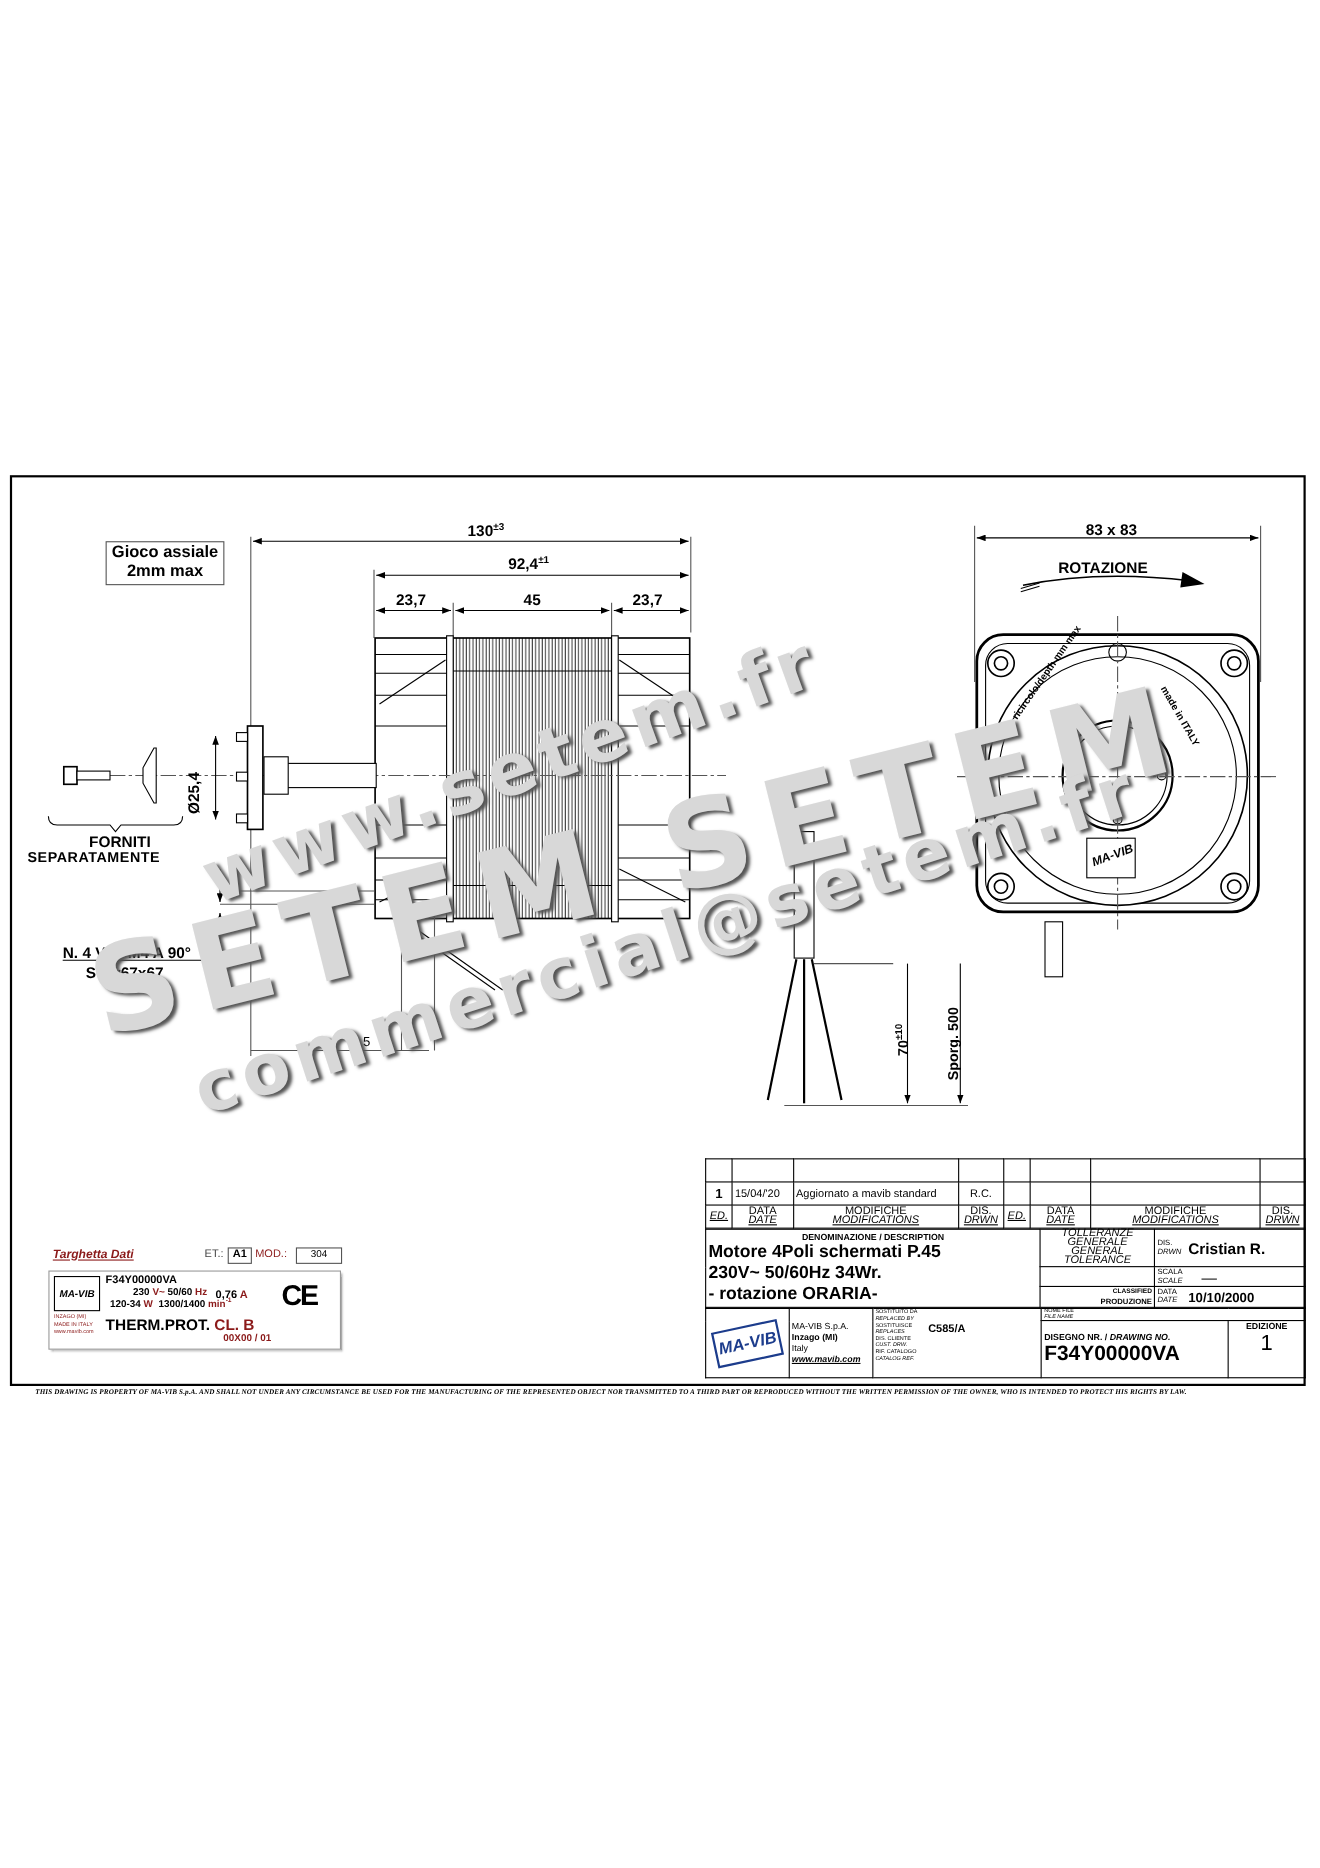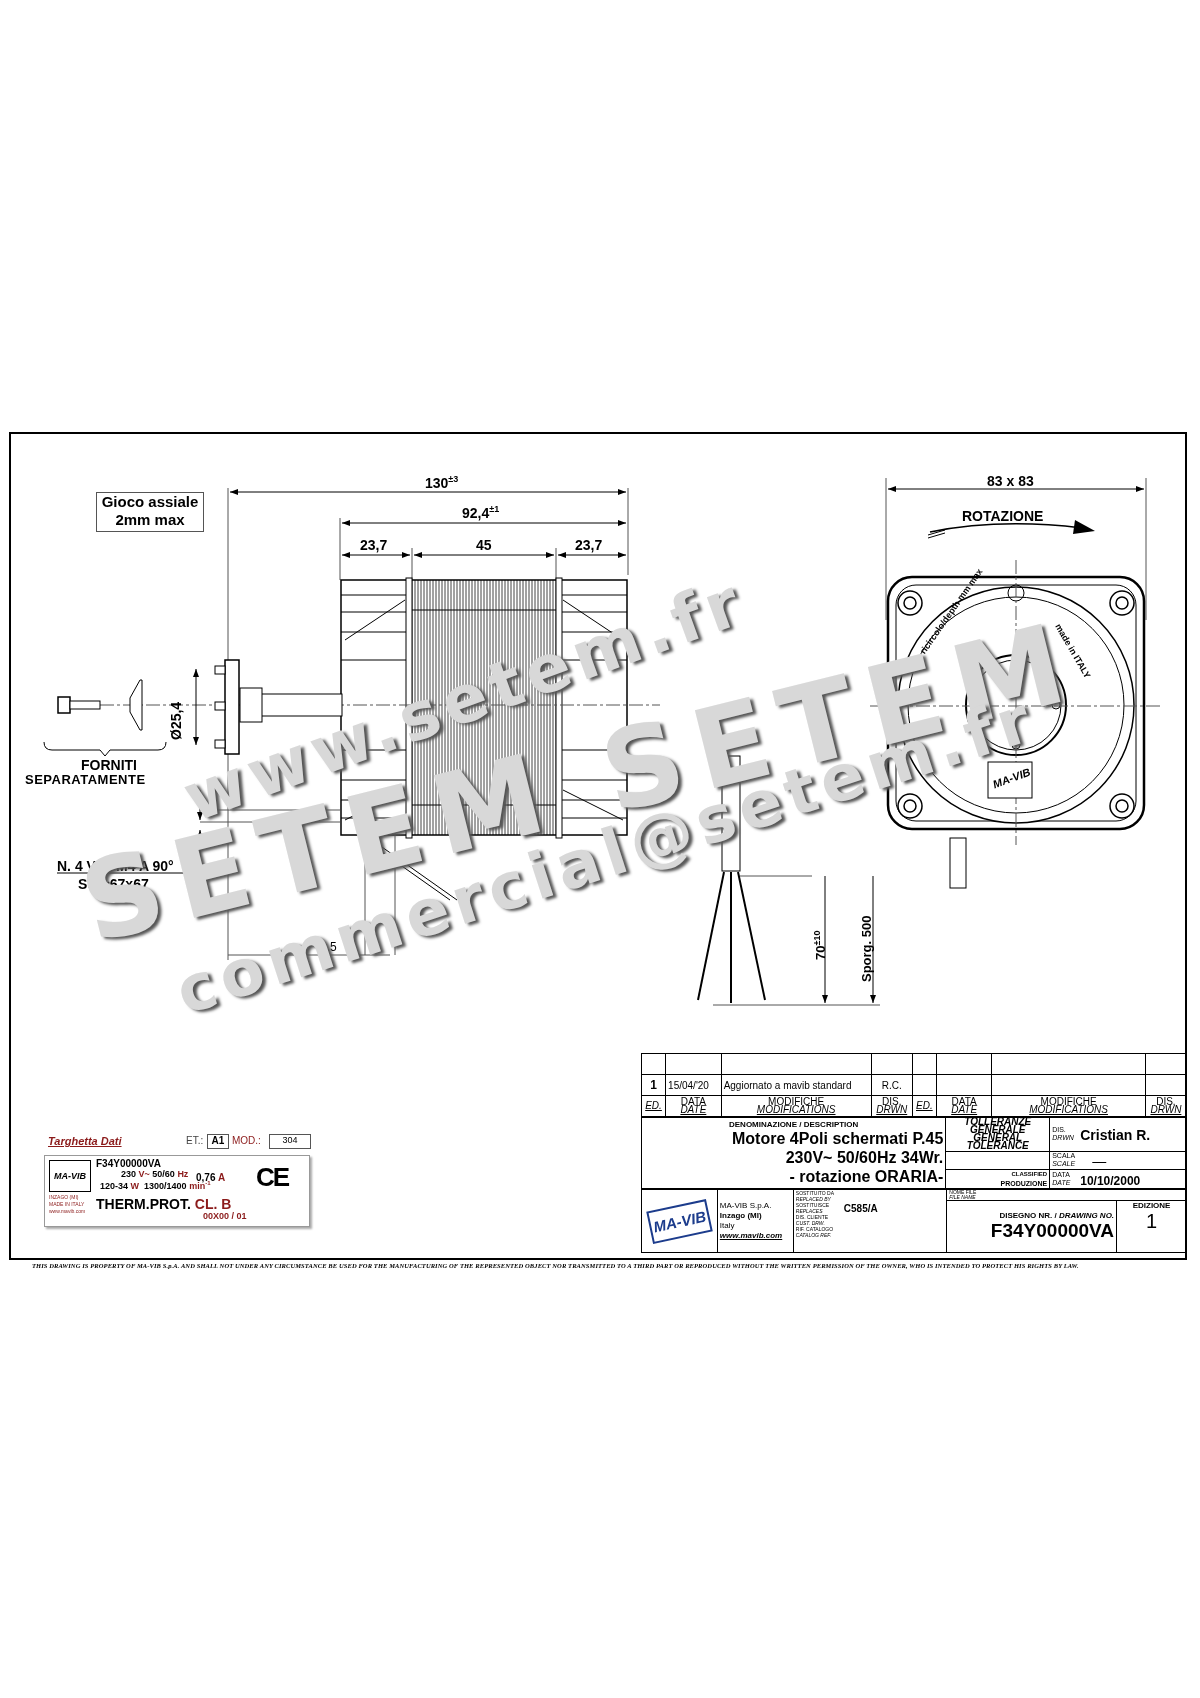--- a/index.html
+++ b/index.html
@@ -10,21 +10,21 @@
   .dim sup { font-size:9px; }
   .boxlabel { position:absolute; border:1px solid #555; background:#fff; text-align:center; font-weight:bold; font-size:15px; line-height:18px; }
   .note { position:absolute; font-weight:bold; font-size:14px; white-space:nowrap; }
   
   .tb { position:absolute; left:641px; top:1053px; width:546px; height:207px; }
   .tbtable { border-collapse:collapse; width:100%; }
   .tbtable td { border:1px solid #000; padding:0 2px; font-size:10px; vertical-align:middle; }
   .tiny { font-size:7px; line-height:8px; text-align:center; }
   .tiny i { display:block;text-decoration:underline; }
   .desc-title { font-size:8px; font-weight:bold; text-align:center; }
-  .desc-line { font-size:16px; font-weight:bold; text-align:right; line-height:19px; }
+  .desc-line { font-size:16px; font-weight:bold; text-align:left; line-height:19px; }
   .label-small { font-size:7px; line-height:8px; }
   .watermark { position:absolute; font-family:"DejaVu Sans", sans-serif; font-weight:bold; color:#d8d8d8; text-shadow:3px 3px 3px #555; white-space:nowrap; transform-origin:left bottom; pointer-events:none; letter-spacing:6px; }
   .plate { position:absolute; left:44px; top:1155px; width:264px; height:70px; border:1px solid #999; box-shadow:2px 2px 2px #aaa; background:#fff; }
   .red { color:#8b1a1a; }
   .footer { position:absolute; left:32px; top:1262px; width:1140px; font-family:"Liberation Serif", serif; font-style:italic; font-weight:bold; font-size:6.5px; white-space:nowrap; letter-spacing:0.1px; }
 </style>
 </head>
 <body>
 
 <div class="sheet"></div>
@@ -262,21 +262,21 @@
         <col style="width:137px">
       </colgroup>
     <tbody>
         <tr>
       <td rowspan="3" style="vertical-align:top;padding-top:2px">
         <div class="desc-title">DENOMINAZIONE / DESCRIPTION</div>
         <div class="desc-line">Motore 4Poli schermati P.45</div>
         <div class="desc-line">230V~   50/60Hz   34Wr.</div>
         <div class="desc-line">- rotazione ORARIA-</div>
       </td>
-      <td class="tiny" style="font-weight:bold;font-style:italic;vertical-align:top">
+      <td class="tiny" style="font-weight:normal;font-style:italic;vertical-align:top">
             <div>TOLLERANZE GENERALE</div>
             <div>GENERAL TOLERANCE</div>
           </td>
       <td><span class="label-small" style="display:inline-block;width:28px"><span>DIS.</span><br><i>DRWN</i></span><b style="font-size:14px">Cristian R.</b></td>
     </tr>
     <tr>
       <td></td>
       <td><span class="label-small" style="display:inline-block;width:40px"><span>SCALA</span><br><i>SCALE</i></span><span style="font-size:14px">—</span></td>
     </tr>
     <tr>
@@ -305,21 +305,21 @@
       <td rowspan="2" style="font-size:5px;line-height:6px;vertical-align:top;position:relative">
         <div>SOSTITUITO DA</div><i>REPLACED BY</i>
         <div>SOSTITUISCE</div><i>REPLACES</i>
         <div>DIS. CLIENTE</div><i>CUST. DRW.</i>
         <div>RIF. CATALOGO</div><i>CATALOG REF.</i>
         <span style="position:absolute;left:50px;top:16px;font-size:10px;font-weight:bold">C585/A</span>
       </td>
       <td colspan="2" style="height:10px;font-size:5px;line-height:5px;vertical-align:top"><div>NOME FILE</div><i>FILE NAME</i></td>
     </tr>
     <tr>
-      <td style="text-align:right">
+      <td style="text-align:left">
         <div style="font-size:8px;font-weight:bold"><span>DISEGNO NR. /</span> <i>DRAWING NO.</i></div>
         <div style="font-size:19px;font-weight:bold">F34Y00000VA</div>
       </td>
       <td style="text-align:center;vertical-align:top">
         <div style="font-size:8px;font-weight:bold">EDIZIONE</div>
         <div style="font-size:20px">1</div>
       </td>
     </tr>
   </tbody>
     </table>

